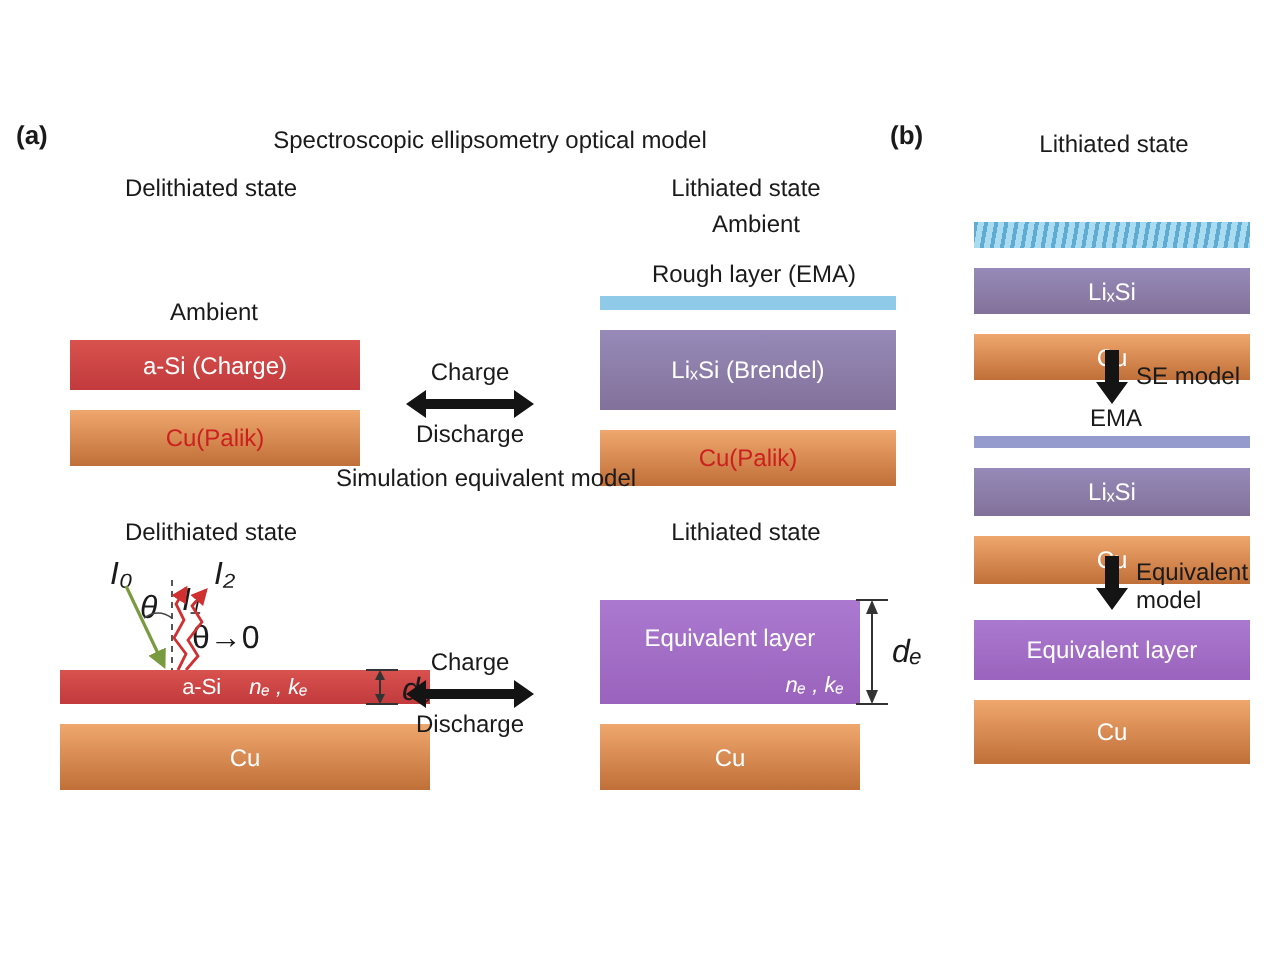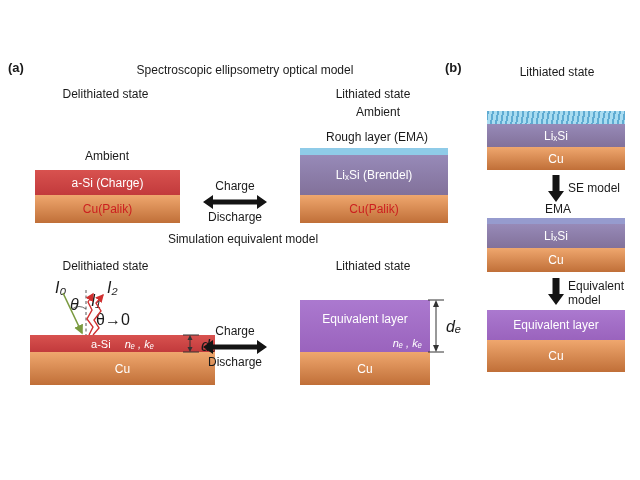--- a/index.html
+++ b/index.html
@@ -5,21 +5,21 @@
   * { margin:0; padding:0; box-sizing:border-box; }
   html,body { background:#ffffff; }
   .canvas { position:relative; width:640px; height:480px; background:#fff;
             font-family:"Liberation Sans","DejaVu Sans",sans-serif; color:#1a1a1a; overflow:hidden; }
   .abs { position:absolute; }
   .t   { font-size:12px; line-height:1.15; }
   .sm  { font-size:16px; line-height:1.1; }
   .ctr { text-align:center; }
   .panel-label { font-size:13px; font-weight:bold; }
   .it  { font-style:italic; }
-  .stack { display:flex; flex-direction:column; }
+  .stack { display:flex; flex-direction:column;gap:10px; }
   .layer { display:flex; align-items:center; justify-content:center;
            font-size:12px; color:#ffffff; position:relative; }
   .red     { background:linear-gradient(#d8524f,#c23a3c); }
   .copper  { background:linear-gradient(#efa76e,#c06f38); }
   .purple  { background:linear-gradient(#978ab8,#82719a); }
   .purple2 { background:linear-gradient(#ab79cf,#9a63bd); }
   .blue    { background:#8fcbe8; }
   .blue-tex{ background:repeating-linear-gradient(100deg,#5fabd2 0 2px,#a9dcf1 2px 5px); }
   .ema-thin{ background:#969bce; }
   .cu-red  { color:#cc1f1f; }

